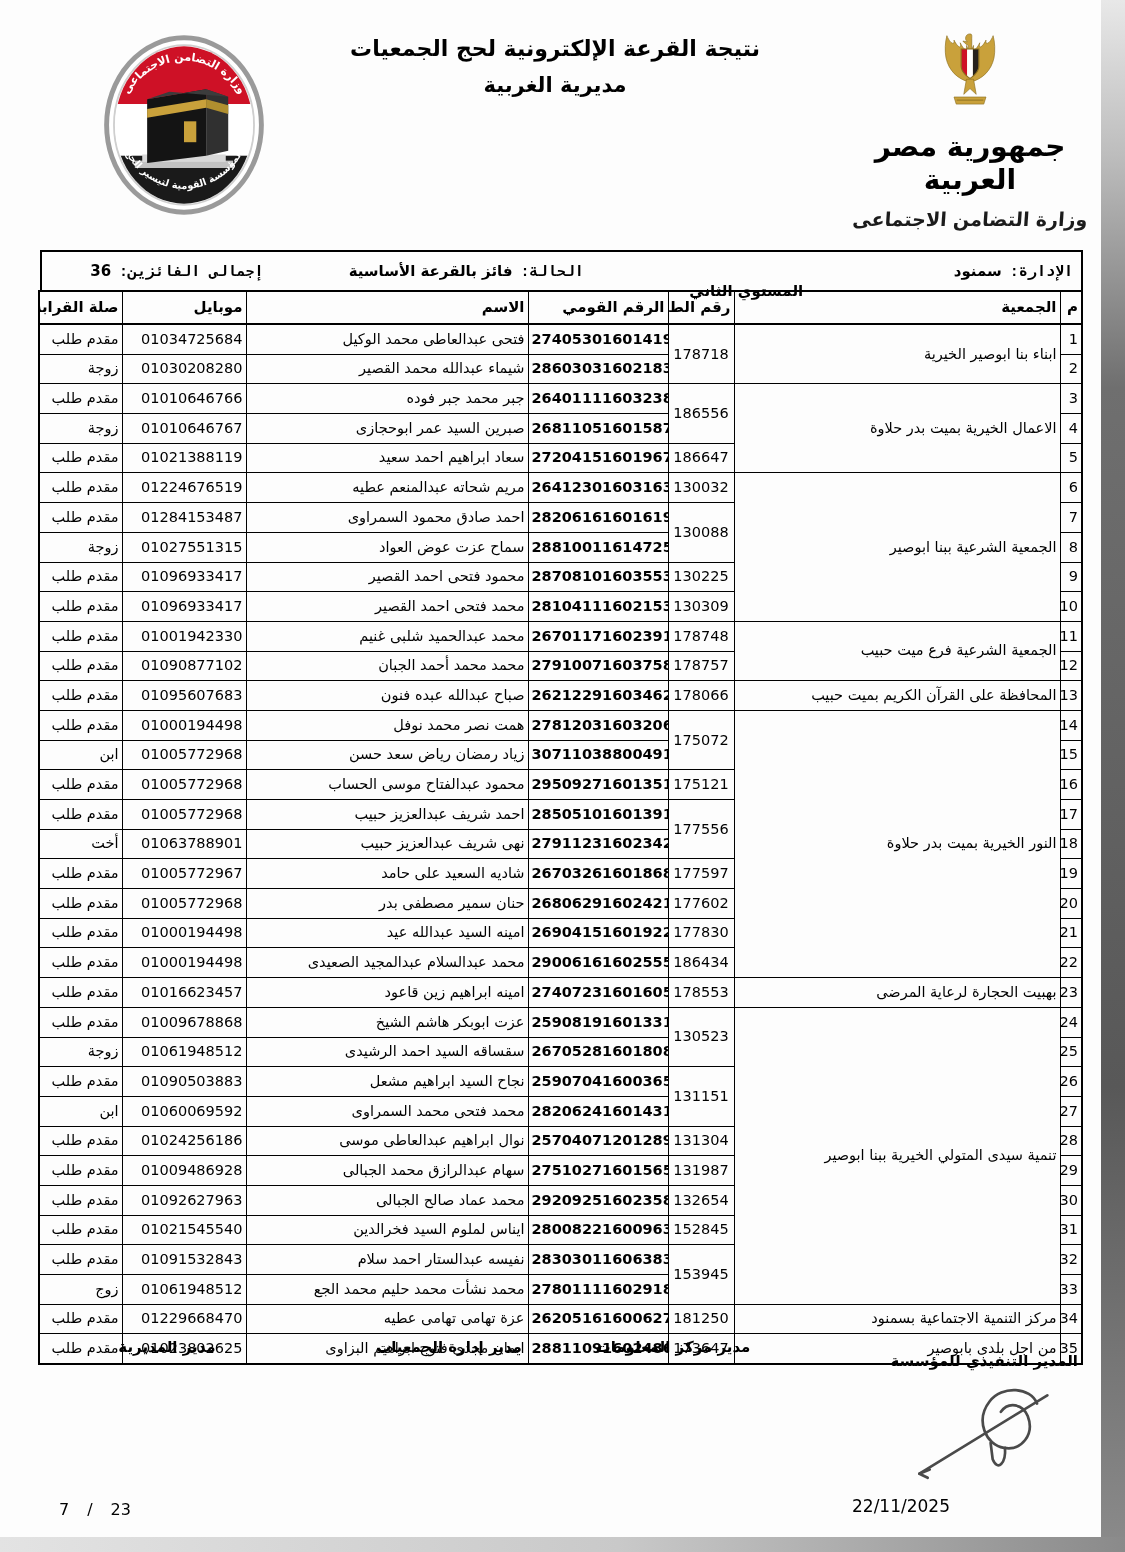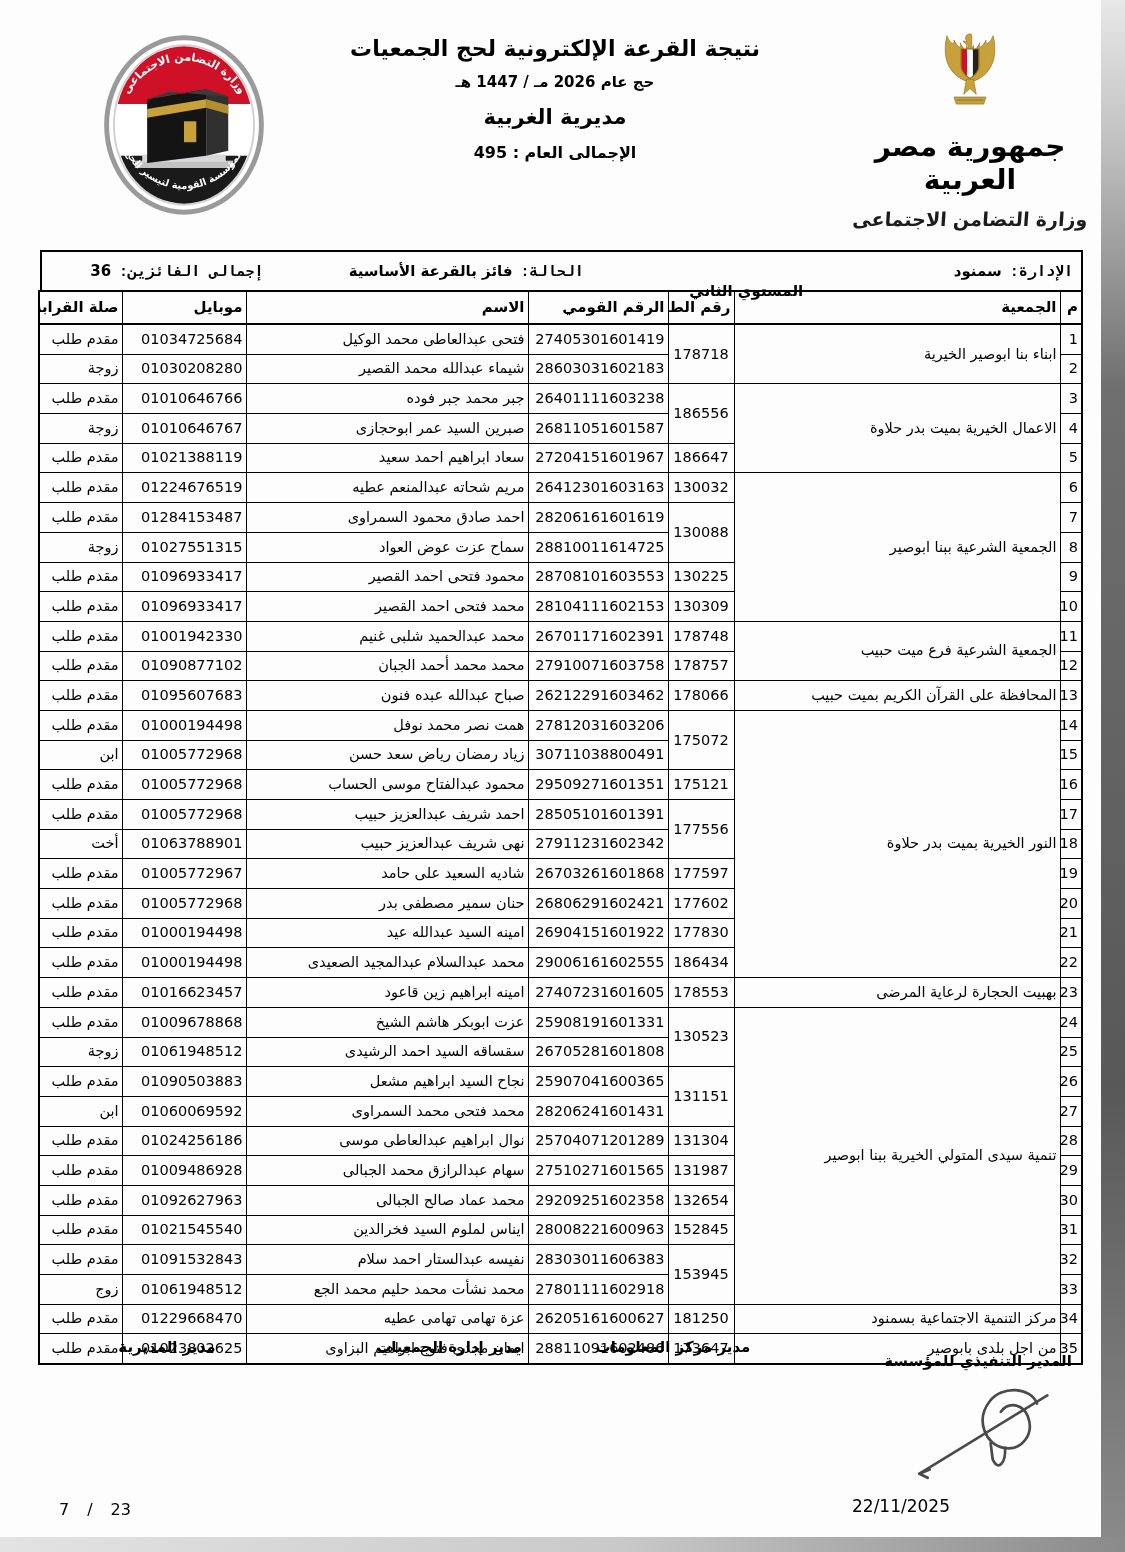--- a/index.html
+++ b/index.html
@@ -28,27 +28,27 @@
   .seg-1{width:26%;}.seg-2{width:21%;margin-top:40px;}.seg-3{width:31%;}.seg-4{width:22%;}
   .info-band .lbl{margin-left:8px;font-family:Liberation Mono, monospace;}
   table.grid{border-collapse:collapse;table-layout:fixed;width:1043px;direction:rtl;border:2px solid #000;}
   table.grid td{border:1px solid #000;height:28.7px;padding:0 3px;overflow:hidden;
                 white-space:nowrap;font-size:14.5px;line-height:1.05;vertical-align:middle;}
   table.grid tr.hdr td{font-weight:bold;font-size:15px;height:31px;
                 border-top:2px solid #000;border-bottom:2px solid #000;text-align:right;}
   td.c-num{text-align:right;padding:0 2px;font-size:14px;}
   td.c-assoc{text-align:right;font-size:14.5px;}
   td.c-req{text-align:center;direction:ltr;font-size:15.5px;}
-  td.c-nid{direction:ltr;text-align:right;font-size:15.5px;padding:0 2px;}
+  td.c-nid{direction:ltr;text-align:left;font-size:15.5px;padding:0 2px;font-weight:bold;}
   td.c-name{text-align:right;font-size:14.5px;}
   td.c-mobile{direction:ltr;text-align:right;font-size:15.5px;padding:0 5px;}
   td.c-rel{text-align:right;font-size:14.5px;}
   
   .sig{position:absolute;font-weight:bold;font-size:15px;text-align:center;direction:rtl;white-space:nowrap;}
-  .sig-exec{left:878px;top:1352px;width:200px;}
+  .sig-exec{left:878px;top:1352px;width:200px;text-align:right;}
   .sig-info{left:588px;top:1338px;width:170px;}
   .sig-assoc{left:364px;top:1338px;width:170px;}
   .sig-dir{left:92px;top:1338px;width:150px;}
   .signature{position:absolute;left:905px;top:1382px;width:165px;height:105px;}
   .doc-date{position:absolute;left:852px;top:1496px;font-size:17px;direction:ltr;}
   .page-num{position:absolute;left:50px;top:1500px;font-size:16px;direction:ltr;}
   .page-num span{margin:0 9px;}
 </style>
 </head>
 <body>
@@ -84,23 +84,21 @@
     <text font-size="9" font-weight="bold" fill="#ffffff" font-family="DejaVu Sans, sans-serif">
       <textPath href="#sealTopArc" startOffset="50%" text-anchor="middle">وزارة التضامن الاجتماعى</textPath>
     </text>
     <text font-size="8" font-weight="bold" fill="#ffffff" font-family="DejaVu Sans, sans-serif">
       <textPath href="#sealBottomArc" startOffset="50%" text-anchor="middle">المؤسسة القومية لتيسير الحج</textPath>
     </text>
   </svg>
 
   <div class="title-block">
     <div class="t1">نتيجة القرعة الإلكترونية لحج الجمعيات</div>
-    <div class="t2">حج عام 2026 مـ / 1447 هـ</div>
     <div class="t3">مديرية الغربية</div>
-    <div class="t4">الإجمالى العام : 495</div>
   </div>
 
   <div class="gov-block">
     <svg width="80" height="94" viewBox="0 0 90 96">
       <g fill="#c9a13b" stroke="#8a6d1f" stroke-width="0.7">
         <path id="wingL" d="M44 58 C31 55 21 45 18 31 C16.5 23 17 13 19 6 C22 14 28 18 27 11 C31 19 36 22 34 14 C38 22 42 25 41 17 C44 24 46 29 46 34 Z"></path>
         <use href="#wingL" transform="matrix(-1,0,0,1,90,0)"></use>
         <path d="M45 4 C42 4 40 6 40 9 C40 11 41 12 42 13 L37 12 C39 15 43 17 43 17 L43 23 L47 23 L47 9 C47 6 47.5 4 45 4 Z"></path>
         <path d="M41 55 L49 55 L52 72 L45 65.5 L38 72 Z"></path>
         <path d="M27 75 L63 75 L60.5 83 L29.5 83 Z"></path>

